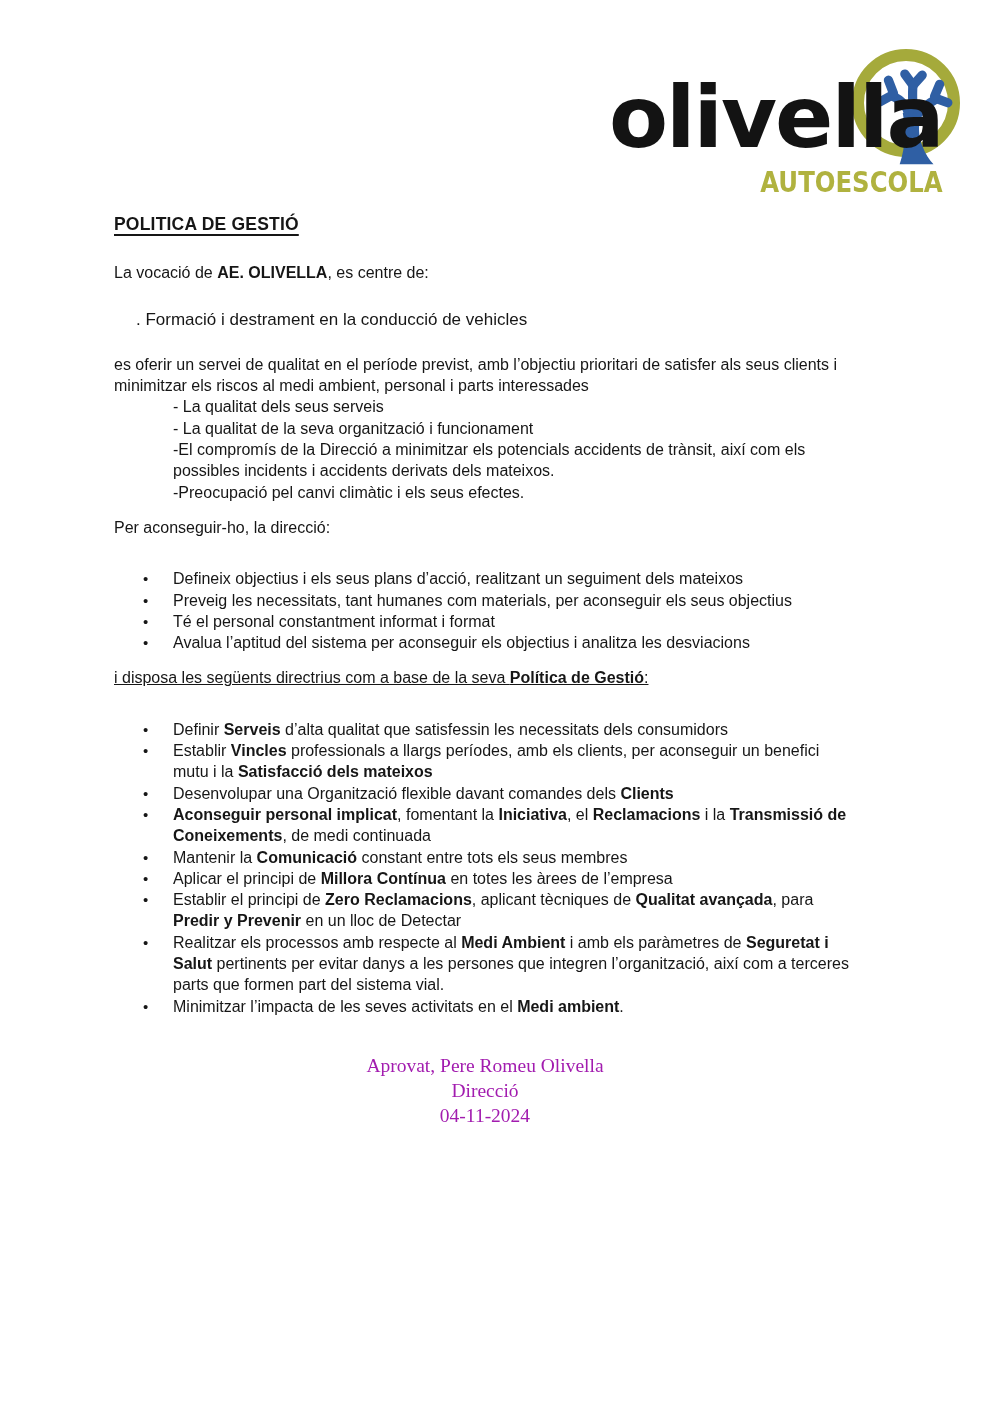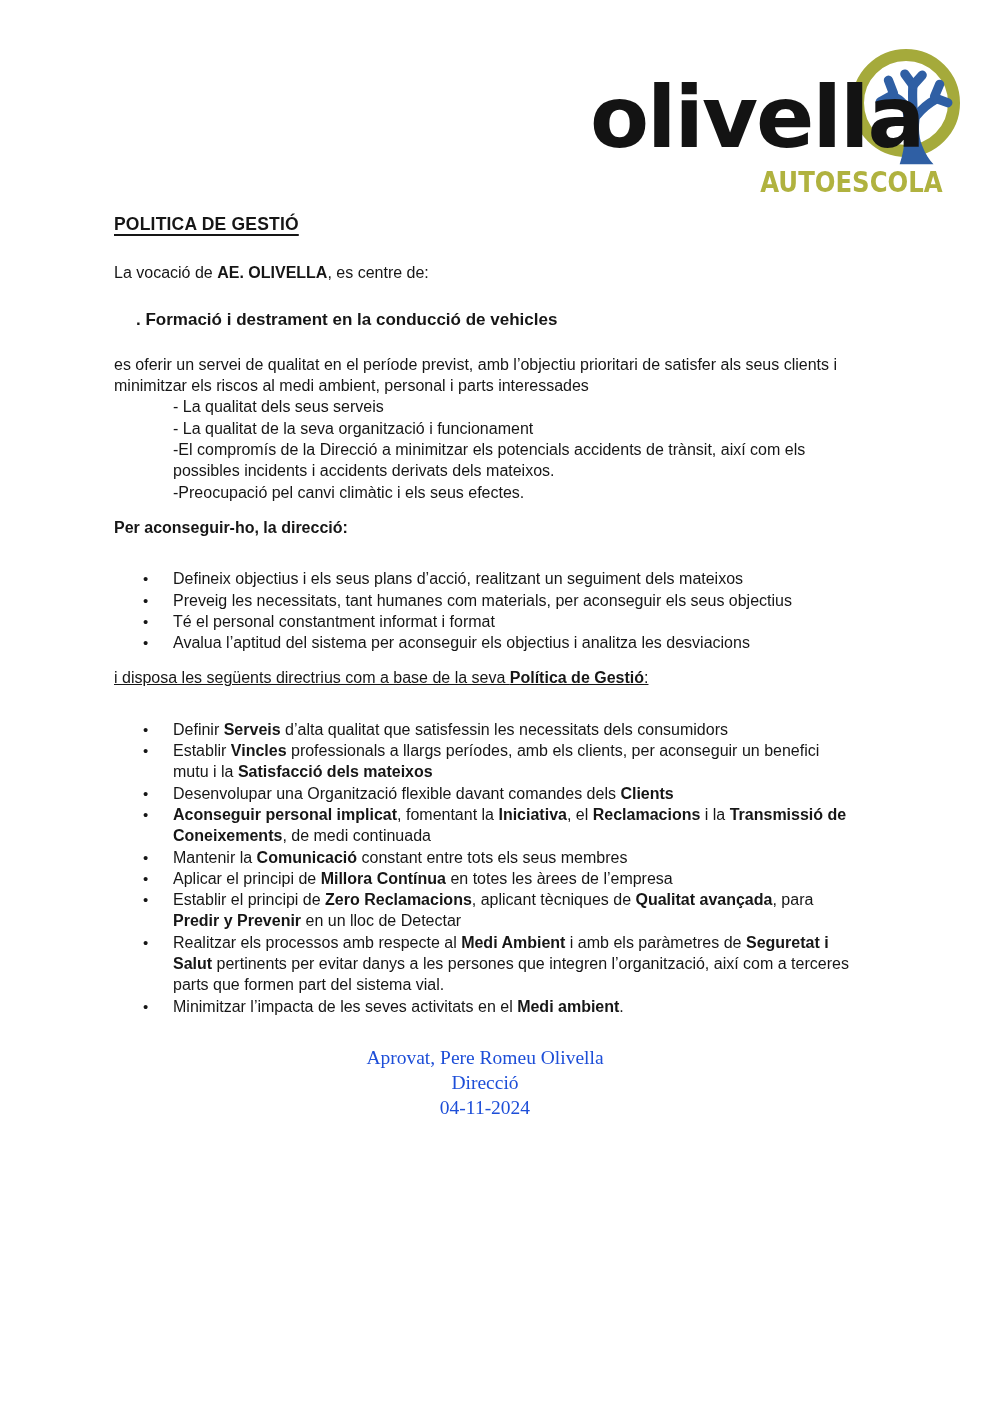--- a/index.html
+++ b/index.html
@@ -23,21 +23,21 @@
     border-radius: 50%;
     background: #ffffff;
     z-index: 0;
   }
   .tree {
     position: absolute; left: 872px; top: 60px;
     width: 82px; height: 106px;
     z-index: 1;
   }
   .brand {
-    position: absolute; left: 590px; top: 72px;
+    position: absolute; left: 609px; top: 72px;
     font-family: "DejaVu Sans", sans-serif;
     font-weight: bold;
     font-size: 86px;
     line-height: 90px;
     letter-spacing: -2px;
     color: #131313;
     z-index: 2;
     white-space: nowrap;
   }
   .subtitle {
@@ -63,51 +63,51 @@
   .title {
     padding-top: 2px;
     font-size: 17.5px;
     font-weight: bold;
     text-decoration: underline;
     text-decoration-thickness: 2px;
     text-underline-offset: 4px;
     letter-spacing: 0.2px;
   }
   .vocacio  { margin-top: 27px !important; }
-  .headline { margin-top: 25px !important; padding-left: 22px; font-weight: bold; font-size: 17px; }
+  .headline { margin-top: 25px !important; padding-left: 22px; font-weight: normal; font-size: 17px; }
   .intro    { margin-top: 24px !important; }
   .plead    { margin-top: 19px !important; }
   .principles { padding-left: 59px; }
-  .dlead    { margin-top: 14px !important; font-weight: bold; }
+  .dlead    { margin-top: 14px !important; }
   .dirlead  { margin-top: 14px !important; text-decoration: underline; }
   ul.blist {
     list-style: none;
     margin: 30px 0 0 0;
     padding: 0 6px 0 29px;
   }
   ul.blist li {
     position: relative;
     padding-left: 30px;
   }
   ul.blist li::before {
     content: "\2022";
     position: absolute;
     left: 0; top: 0;
     font-size: 15px;
   }
   b { font-weight: bold; }
 
   
   .footer {
-    margin-top: 28px;
+    margin-top: 36px;
     text-align: center;
     font-family: "Liberation Serif", serif;
     font-size: 19.5px;
     line-height: 25px;
-    color: #1d4ed8;
+    color: #a21caf;
   }
 </style>
 </head>
 <body>
 
 <div class="page">
 
   <header class="header">
     <div class="ring" style="border-color: rgb(165, 170, 59);"></div>
     <svg class="tree" viewBox="0 0 80 100" xmlns="http://www.w3.org/2000/svg">

